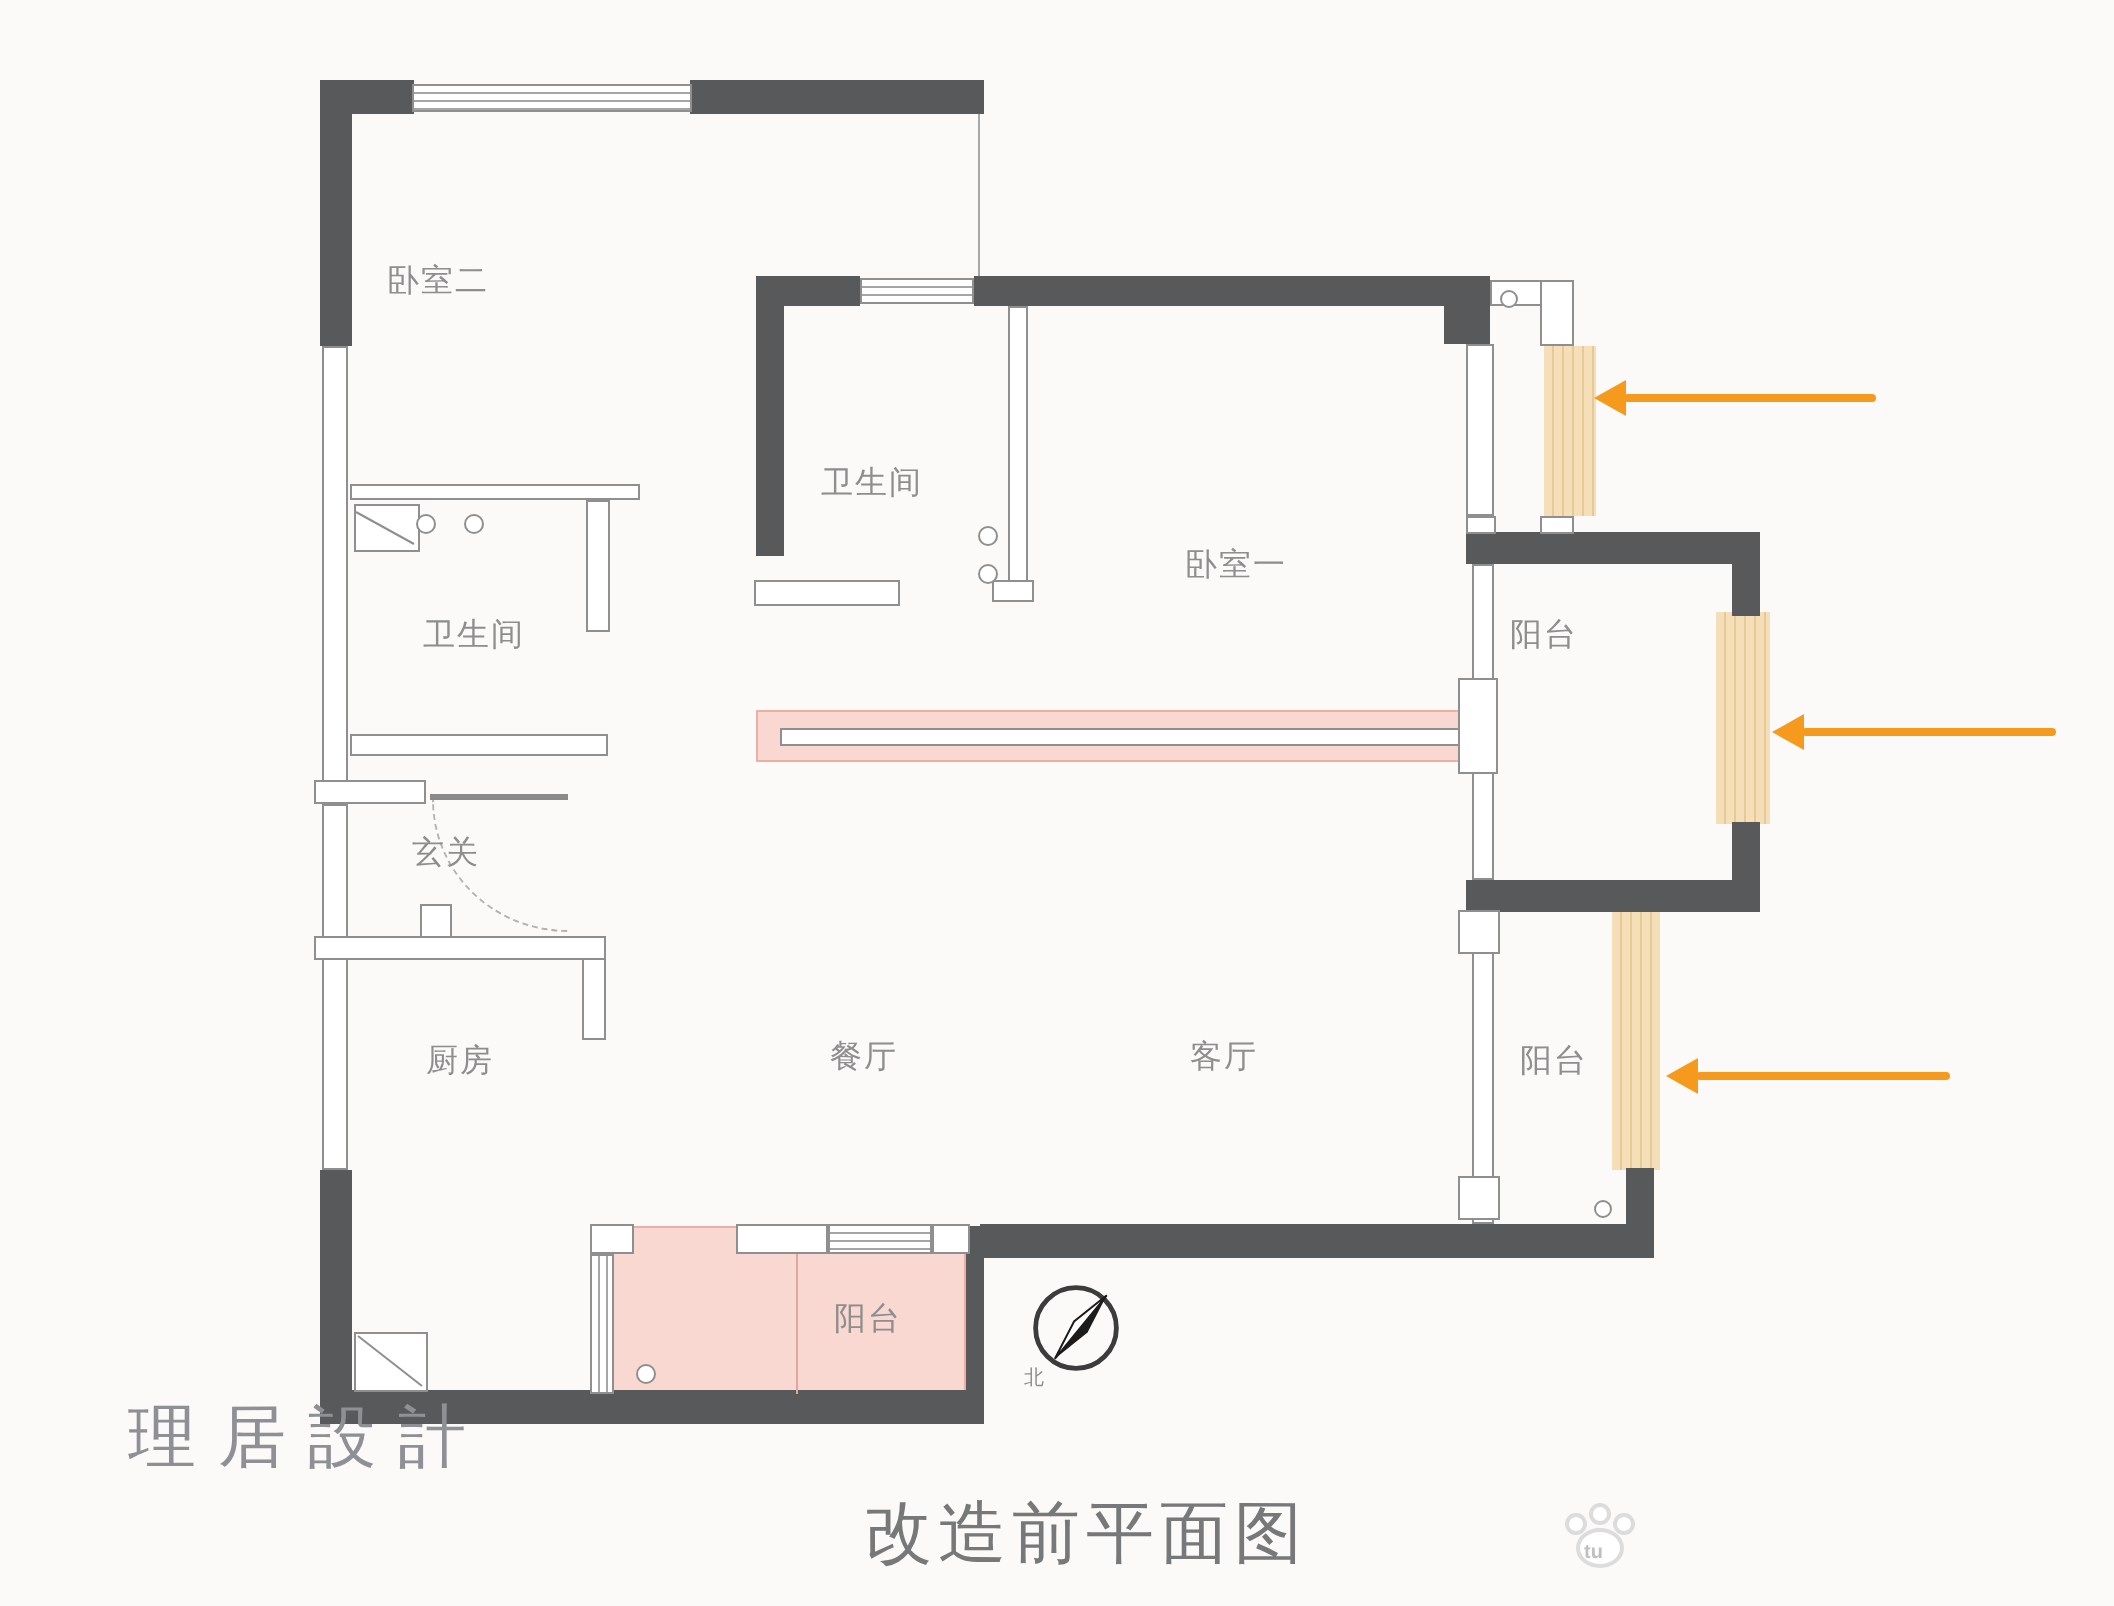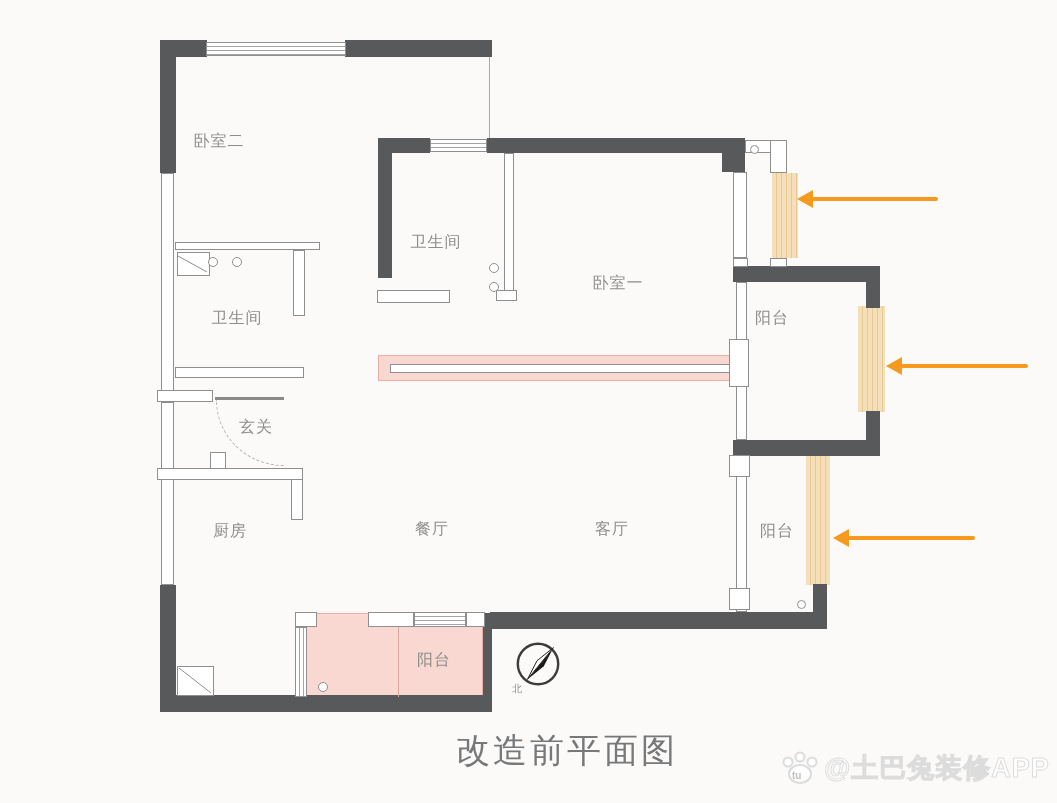--- a/index.html
+++ b/index.html
@@ -31,21 +31,21 @@
   .aline{position:absolute;height:4px;border-radius:2px;background:var(--arrow-orange,#f59a1d);}
   .ahead{position:absolute;width:0;height:0;border-top:9px solid transparent;border-bottom:9px solid transparent;
          border-right:16px solid var(--arrow-orange,#f59a1d);}
   
   .lbl{position:absolute;transform:translate(-50%,-50%);font-size:16px;color:var(--label-gray,#8e8e8e);
        letter-spacing:1px;white-space:nowrap;}
   .lbl-small{font-size:10px;letter-spacing:0;}
   .logo{position:absolute;left:52px;top:702px;display:flex;align-items:center;color:var(--logo-gray,#8f9095);}
   .logo .latin{font-size:52px;font-weight:800;letter-spacing:1px;line-height:1;}
   .logo .cjk{font-size:34px;font-weight:400;letter-spacing:11px;margin-left:12px;line-height:1;}
-  .caption{position:absolute;left:408px;top:728px;width:270px;text-align:right;
+  .caption{position:absolute;left:408px;top:744px;width:270px;text-align:center;
            font-size:34px;font-weight:500;letter-spacing:3px;color:var(--title-gray,#77787a);}
   .watermark{position:absolute;left:781px;top:750px;display:flex;align-items:center;gap:5px;}
   .watermark .wm-text{font-size:27px;font-weight:700;color:#ffffff;letter-spacing:1px;
            -webkit-text-stroke:1px var(--watermark-stroke,#dcdcdc);}
 </style>
 </head>
 <body>
 
 <div class="pink" style="left:378px;top:355px;width:352px;height:26px;"></div>
 <div class="pink" style="left:295px;top:613px;width:188px;height:84px;"></div>
@@ -137,34 +137,34 @@
   <polygon points="42,9 32,28.4 15,42" fill="#1c1c1c"></polygon>
   <polygon points="42,9 25,22.6 15,42" fill="#ffffff" stroke="#1c1c1c" stroke-width="1"></polygon>
 </svg>
 <span class="lbl lbl-small" style="left:517px;top:689px;">北</span>
 
 <span class="lbl" style="left:219px;top:141px;">卧室二</span>
 <span class="lbl" style="left:436px;top:242px;">卫生间</span>
 <span class="lbl" style="left:618px;top:242px;margin-top:41px;">卧室一</span>
 <span class="lbl" style="left:772px;top:318px;">阳台</span>
 <span class="lbl" style="left:237px;top:318px;">卫生间</span>
-<span class="lbl" style="left:256px;top:427px;">玄关</span>
+<span class="lbl" style="left:223px;top:427px;">玄关</span>
 <span class="lbl" style="left:230px;top:531px;">厨房</span>
 <span class="lbl" style="left:432px;top:529px;">餐厅</span>
 <span class="lbl" style="left:612px;top:529px;">客厅</span>
 <span class="lbl" style="left:777px;top:531px;">阳台</span>
 <span class="lbl" style="left:434px;top:660px;">阳台</span>
 
 <div class="logo">
+  <span class="cjk">理居設計</span>
 </div>
 
 <div class="caption">改造前平面图</div>
 
 <div class="watermark">
   <svg width="38" height="36" viewBox="0 0 38 36">
     <ellipse cx="19" cy="24" rx="11" ry="9" fill="#ffffff" stroke="#dcdcdc" stroke-width="2"></ellipse>
     <circle cx="7" cy="12" r="4.5" fill="#ffffff" stroke="#dcdcdc" stroke-width="2"></circle>
     <circle cx="19" cy="7" r="4.5" fill="#ffffff" stroke="#dcdcdc" stroke-width="2"></circle>
     <circle cx="31" cy="12" r="4.5" fill="#ffffff" stroke="#dcdcdc" stroke-width="2"></circle>
     <text x="11" y="29" font-size="10" font-weight="bold" fill="#c0c0c0">tu</text>
   </svg>
-  <span class="wm-text">@土巴兔装修APP</span>
 </div>
 
 </body></html>

